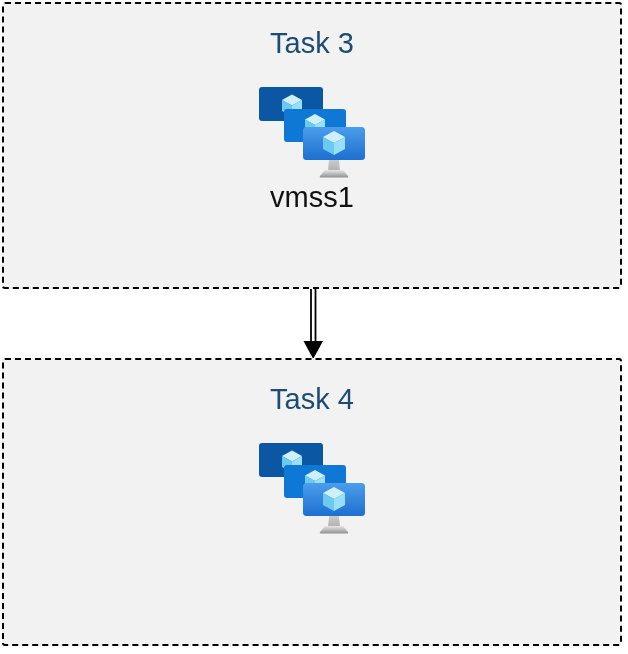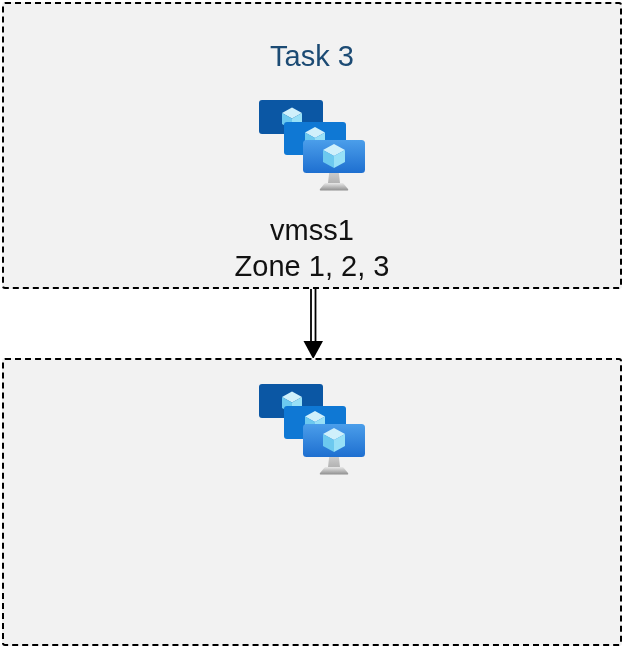--- a/index.html
+++ b/index.html
@@ -23,34 +23,34 @@
     background: #f2f2f2;
     border: 2.5px dashed #000000;
     border-radius: 3px;
     display: flex;
     flex-direction: column;
     align-items: center;
   }
   .task-box.top { top: 2px; height: 287px; }
   .task-box.bottom { top: 358px; height: 288px; }
   .task-title {
-    margin-top: 32px;
+    margin-top: 19px;
     font-size: 29px;
     line-height: 40px;
     color: #1c4b74;
     text-align: center;
   }
   .vmss-icon {
     margin-top: 24px;
     width: 106px;
     height: 92px;
     display: block;
   }
   .task-caption {
-    margin-top: 20px;
+    margin-top: 0;
     font-size: 29px;
     line-height: 36px;
     color: #111111;
     text-align: center;
   }
   .connector {
     position: absolute;
     left: 301px;
     top: 288.5px;
     width: 24px;
@@ -111,29 +111,29 @@
 
 <div class="canvas">
 
   <div class="task-box top">
     <div class="task-title">Task 3</div>
     <svg class="vmss-icon" viewBox="0 0 106 92">
       <use href="#vmss"></use>
     </svg>
     <div class="task-caption">
       <div>vmss1</div>
-      <div>Zone 1, 2, 3</div>
     </div>
   </div>
 
   <svg class="connector" viewBox="0 0 24 70">
     <line x1="10" y1="0" x2="10" y2="54" stroke="#000000" stroke-width="1.8"></line>
     <line x1="14.5" y1="0" x2="14.5" y2="54" stroke="#000000" stroke-width="1.8"></line>
     <polygon points="2.5,52 22,52 12.2,70" fill="#000000"></polygon>
   </svg>
 
   <div class="task-box bottom">
+    <div class="task-title">Task 4</div>
     <svg class="vmss-icon" viewBox="0 0 106 92">
       <use href="#vmss"></use>
     </svg>
   </div>
 
 </div>
 
 </body></html>

